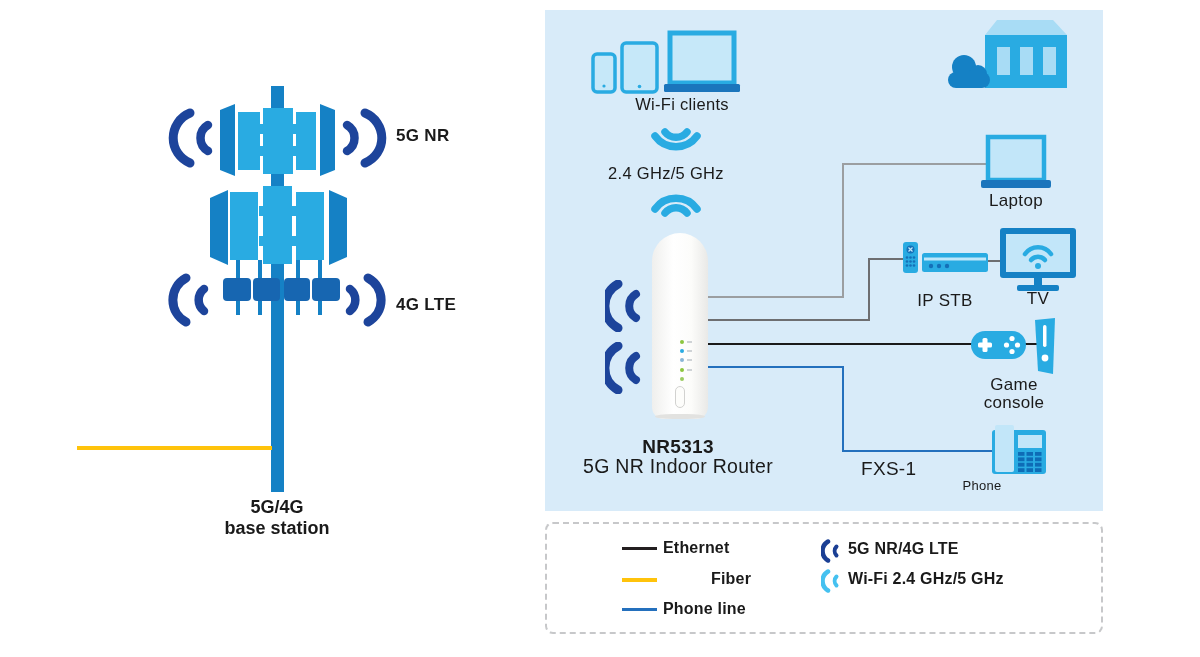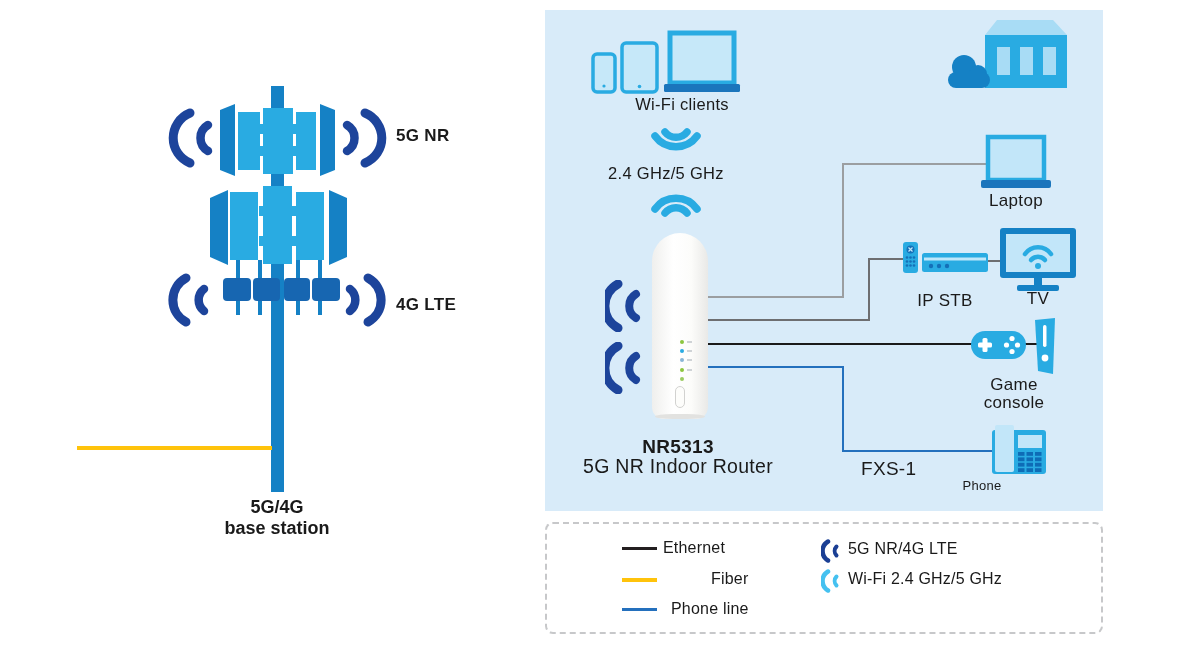--- a/index.html
+++ b/index.html
@@ -25,21 +25,21 @@
                  background:#e2e2e0; border-radius:50%/70%; }
   .led { position:absolute; left:28px; width:4px; height:4px; border-radius:50%; }
   .led-tick { position:absolute; left:35px; width:5px; height:2px; background:#cfd3d6; }
   .router-btn { position:absolute; left:23px; top:153px; width:10px; height:22px;
                 border:1.5px solid #d2d2d0; border-radius:6px; background:#fdfdfb; }
 
   
   .legend-box { left:545px; top:522px; width:558px; height:112px; background:#ffffff;
                 border:2px dashed #c7c8ca; border-radius:8px; }
   .legend-line { position:absolute; width:35px; }
-  .legend-text { font-size:16px; font-weight:400; letter-spacing:.2px; }
+  .legend-text { font-size:16px; font-weight:700; letter-spacing:.2px; }
 </style>
 </head>
 <body>
 
 <div id="canvas">
 
   <svg class="abs" style="left:60px; top:80px;" width="340" height="420" viewBox="0 0 340 420">
 
     <rect x="211" y="6" width="13" height="406" fill="#1581c5"></rect>
 
@@ -288,21 +288,21 @@
 
   <div class="abs legend-box"></div>
 
   <div class="legend-line" style="left:622px; top:547px; height:3px; background:#231f20;"></div>
   <div class="abs lbl legend-text" style="left:663px; top:539px;">Ethernet</div>
 
   <div class="legend-line" style="left:622px; top:578px; height:4px; background:#ffc30b;"></div>
   <div class="abs lbl legend-text" style="left:663px; top:570px;margin-left:48px;">Fiber</div>
 
   <div class="legend-line" style="left:622px; top:608px; height:3px; background:#2470bd;"></div>
-  <div class="abs lbl legend-text" style="left:663px; top:600px;margin-left:8px;">Phone line</div>
+  <div class="abs lbl legend-text" style="left:663px; top:600px;">Phone line</div>
 
   <svg class="abs" style="left:821px; top:539px;" width="20" height="24" viewBox="0 0 20 24">
     <g stroke="#1b3f94" fill="none" stroke-linecap="round">
       <path d="M 7 2.5 A 11 11 0 0 0 7 21.5" stroke-width="4.5"></path>
       <path d="M 15.5 7.5 A 6.5 6.5 0 0 0 15.5 16.5" stroke-width="4"></path>
     </g>
   </svg>
   <div class="abs lbl legend-text" style="left:848px; top:540px;">5G NR/4G LTE</div>
 
   <svg class="abs" style="left:821px; top:569px;" width="20" height="24" viewBox="0 0 20 24">

